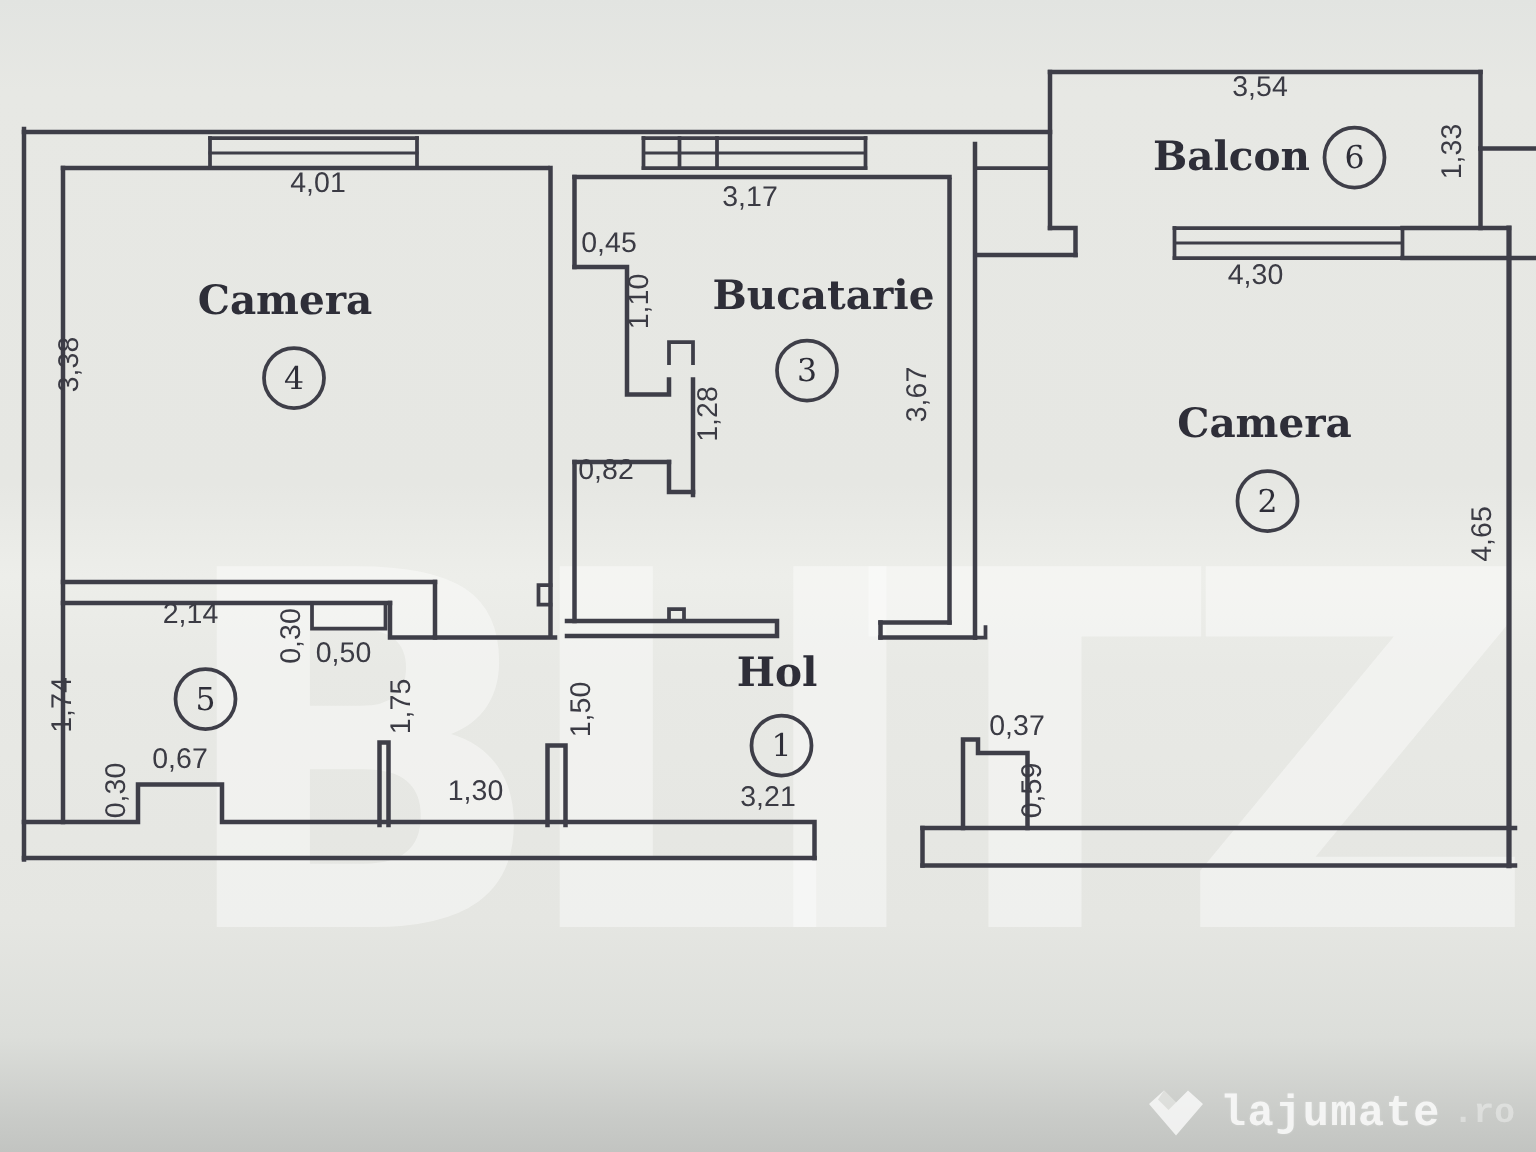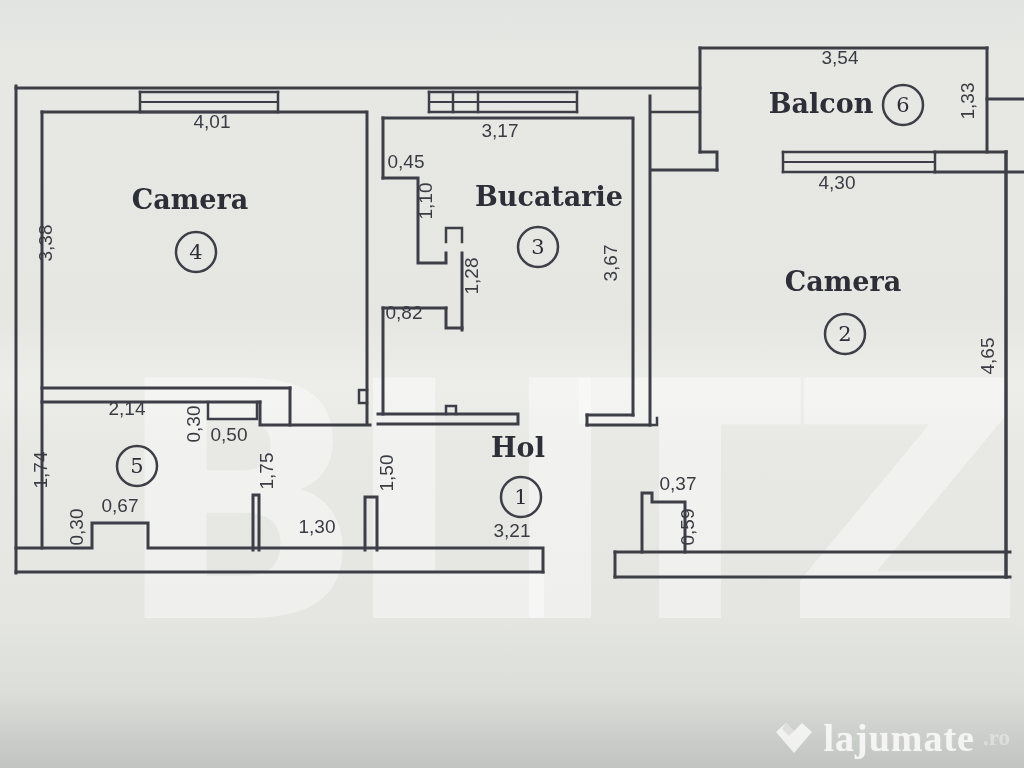--- a/index.html
+++ b/index.html
@@ -10,24 +10,24 @@
   }
   svg.plan{position:absolute;left:0;top:0;}
   .wm{font-family:"DejaVu Sans",sans-serif;font-weight:bold;opacity:0.42;}
   .dim{font-family:"Liberation Sans",sans-serif;font-size:19px;}
   .room{font-family:"DejaVu Serif",serif;font-weight:bold;font-size:27px;}
   .badge-num{font-family:"DejaVu Serif",serif;font-size:21px;}
   .logo{
     position:absolute;right:14px;bottom:8px;display:flex;align-items:center;gap:8px;
     opacity:.8;
   }
-  .logo .brand{color:#ffffff;font-weight:bold;font-size:38px;letter-spacing:1px;
-    font-family:Liberation Serif, serif;text-shadow:0 0 2px rgba(255,255,255,.25);}
+  .logo .brand{color:#ffffff;font-weight:bold;font-size:29px;letter-spacing:1px;
+    font-family:Liberation Mono, monospace;text-shadow:0 0 2px rgba(255,255,255,.25);}
   .logo .tld{color:rgba(255,255,255,.45);font-weight:bold;font-size:23px;
-    font-family:Liberation Serif, serif;}
+    font-family:Liberation Mono, monospace;}
 </style>
 </head>
 <body>
 
 <div class="stage">
   <svg class="plan" width="1024" height="768" viewBox="0 0 1024 768">
       <text x="240" y="618" font-size="330" fill="#ffffff" text-anchor="middle" class="wm">B</text>
       <text x="448" y="618" font-size="330" fill="#ffffff" text-anchor="middle" class="wm">L</text>
       <text x="560" y="618" font-size="330" fill="#ffffff" text-anchor="middle" class="wm">I</text>
       <text x="690" y="618" font-size="330" fill="#ffffff" text-anchor="middle" class="wm">T</text>

